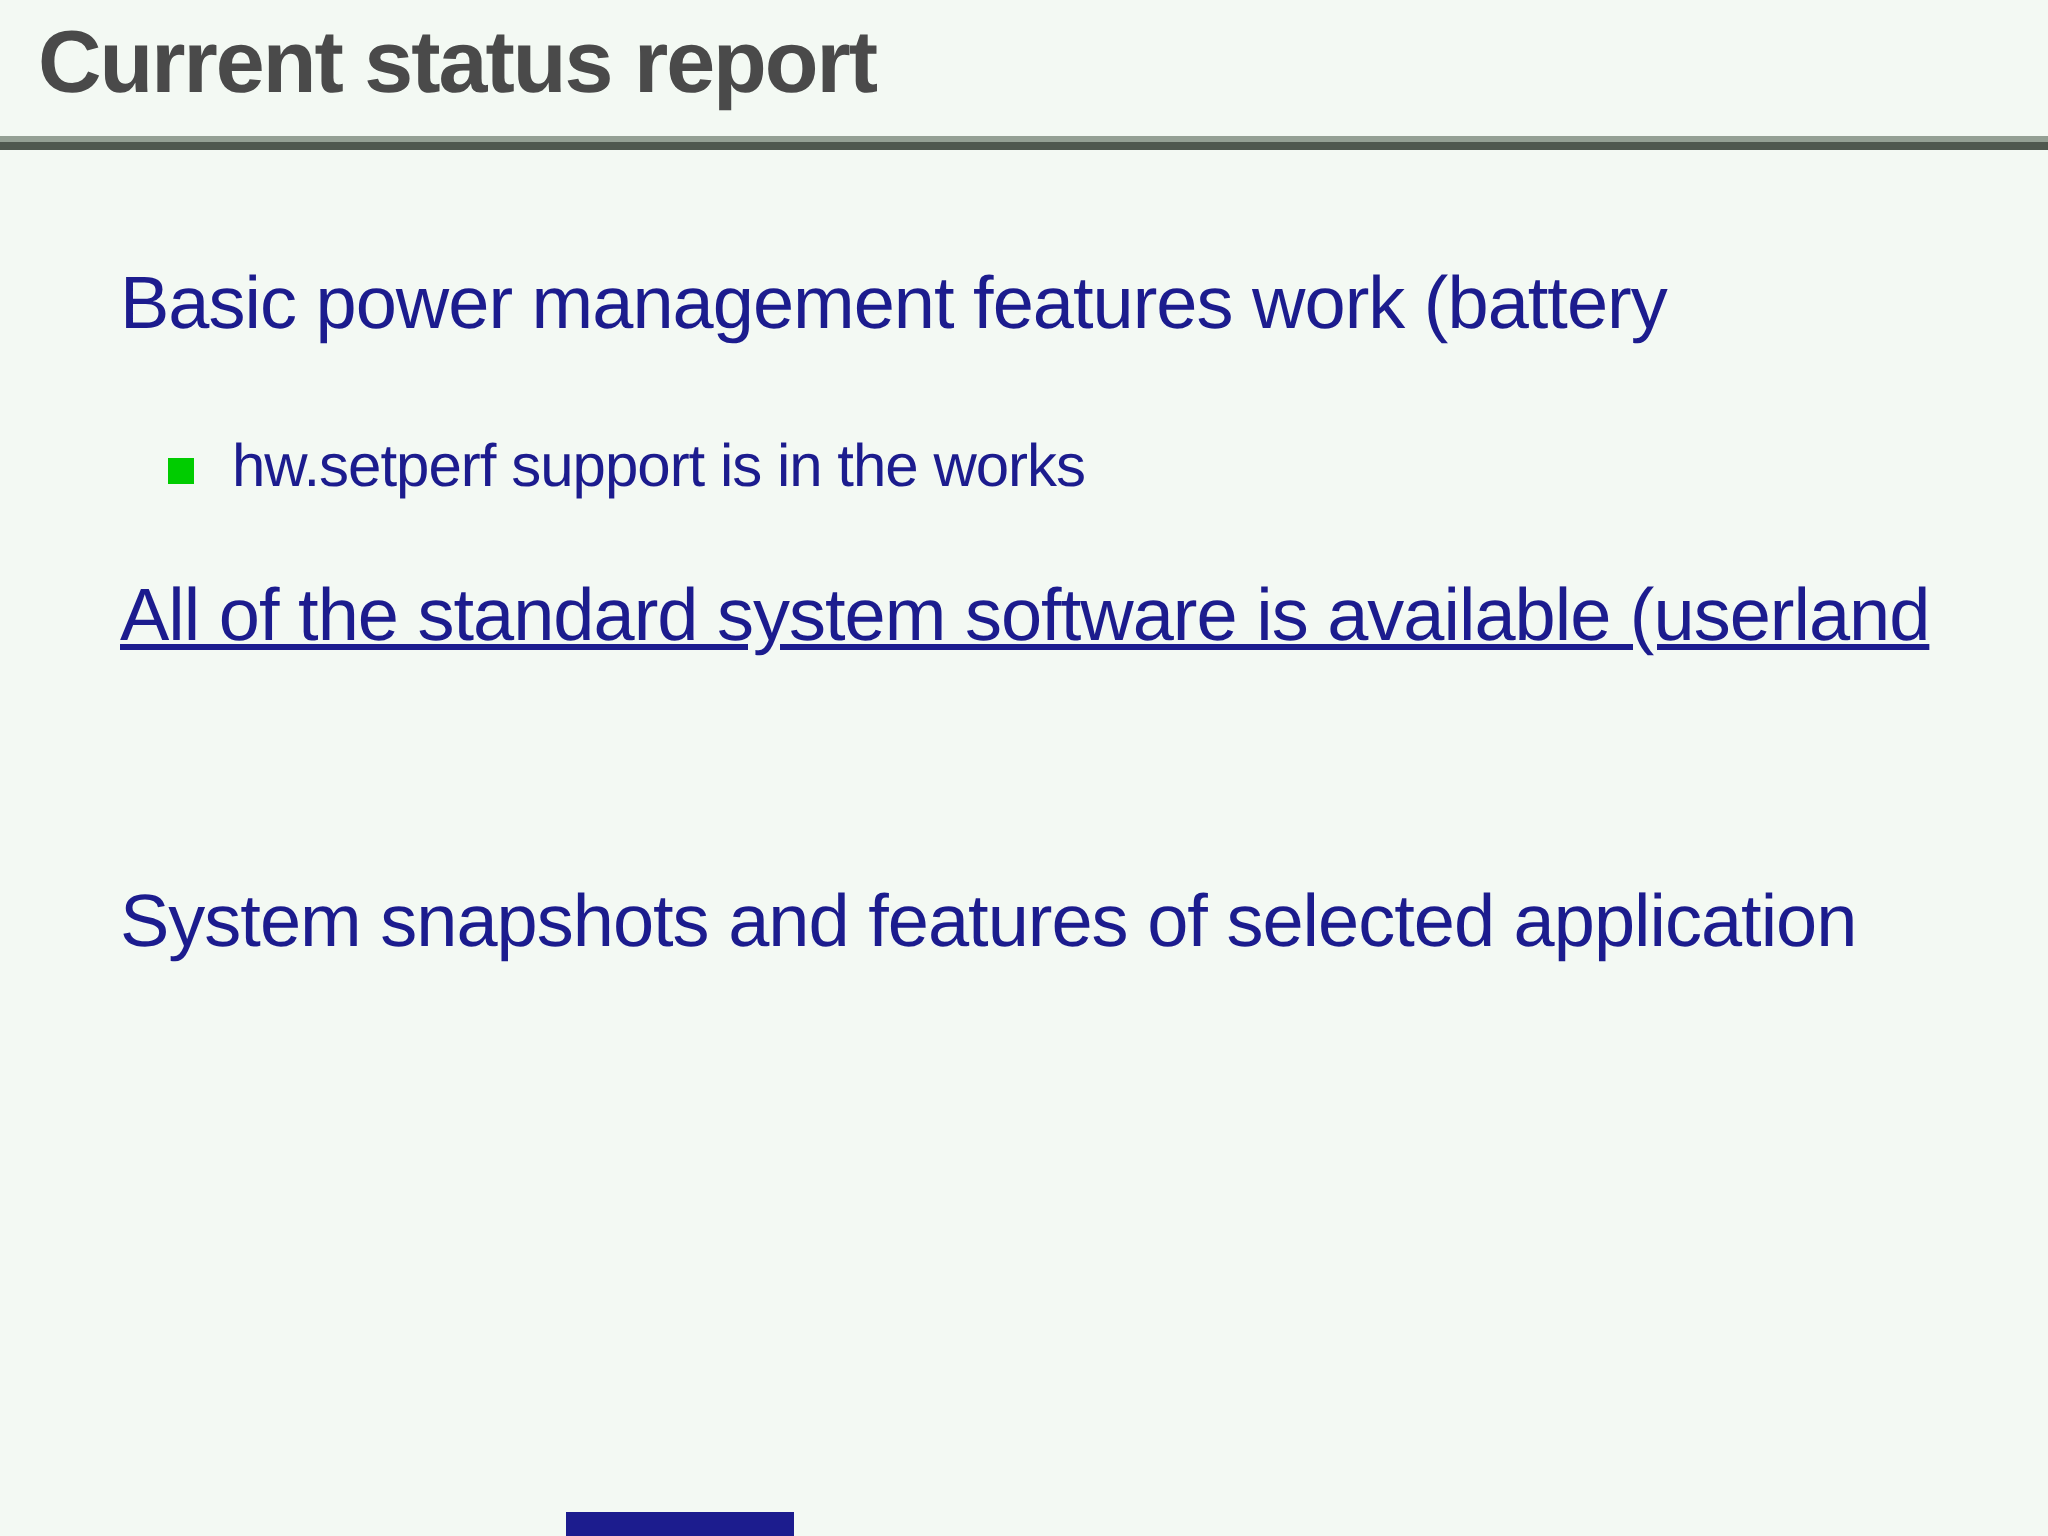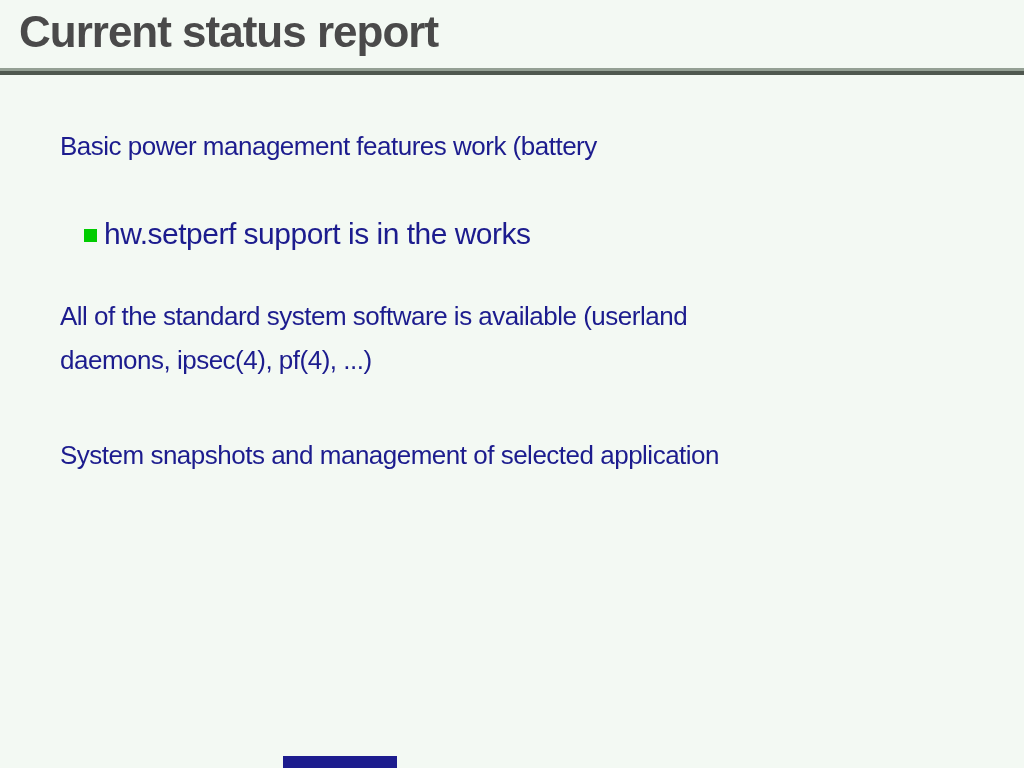--- a/index.html
+++ b/index.html
@@ -35,30 +35,30 @@
   .rule {
     position: absolute;
     left: 0; right: 0;
     top: 68px;
   }
   .rule-top  { height: 3px; background: var(--rule_top); }
   .rule-bottom { height: 4px; background: var(--rule_bottom); }
   .line {
     position: absolute;
     color: var(--text);
-    font-size: 26px;
+    font-size: 37px;
     line-height: 1.1;
     letter-spacing: -0.5px;
     white-space: nowrap;
   }
   .sub { font-size: 30px; }
   .l-b0-0 { left: 60px;  top: 132px; }
   .l-b0-1 { left: 48px;  top: 174px; }
-  .l-b1-0 { left: 104px; top: 217px; }
-  .l-b2-0 { left: 60px;  top: 302px; }
+  .l-b1-0 { left: 116px; top: 217px; }
+  .l-b2-0 { left: 60px;  top: 288px; text-decoration: underline; }
   .l-b2-1 { left: 60px;  top: 346px; }
   .l-b3-0 { left: 60px;  top: 441px; }
   .l-b3-1 { left: 60px;  top: 483px; }
   .bullet-square {
     position: absolute;
     left: 84px;
     top: 229px;
     width: 13px;
     height: 13px;
     background: var(--sub_bullet);
@@ -83,19 +83,18 @@
     <div class="rule-top"></div>
     <div class="rule-bottom"></div>
   </div>
 
   <div class="line l-b0-0">Basic power management features work (battery</div>
 
   <span class="bullet-square"></span>
   <div class="line sub l-b1-0">hw.setperf support is in the works</div>
 
   <div class="line l-b2-0">All of the standard system software is available (userland</div>
-  <div class="line l-b2-1">daemons, ipsec(4), pf(4), ...)</div>
 
-  <div class="line l-b3-0">System snapshots and management of selected application</div>
+  <div class="line l-b3-0">System snapshots and features of selected application</div>
 
   <div class="progress"></div>
 
 </div>
 
 </body></html>

